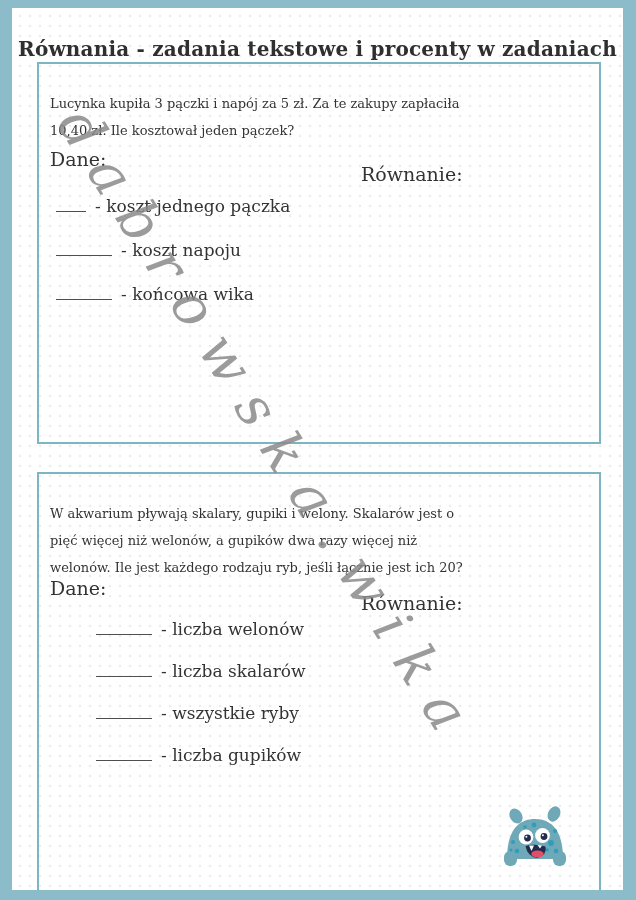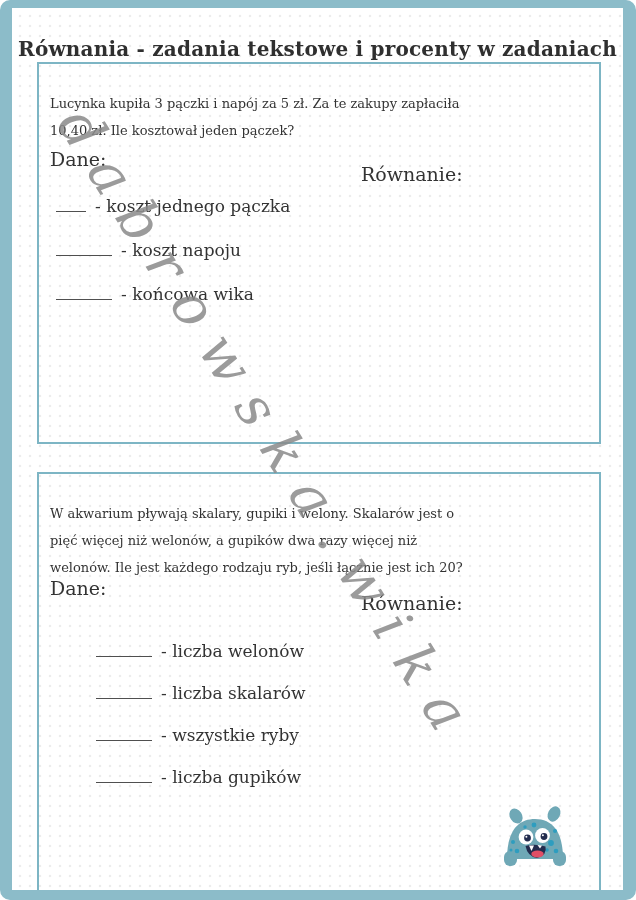--- a/index.html
+++ b/index.html
@@ -13,21 +13,20 @@
     font-family:"DejaVu Serif","Liberation Serif",serif;color:var(--text);
   }
   #page{
     position:relative;width:636px;height:900px;box-sizing:border-box;
     border-style:solid;border-color:var(--frame);
     border-width:8px 13px 10px 12px;
     background-color:#fff;
     background-image:radial-gradient(circle,var(--dot) 1.4px,rgba(255,255,255,0) 1.6px);
     background-size:10px 10px;background-position:3px 3px;
     overflow:hidden;
-    border-radius:10px;
   }
   .page-title{
     position:absolute;top:16px;left:0;width:611px;text-align:center;
     font-size:20px;letter-spacing:.2px;color:#2f2f2f;
   }
   .problem-box{
     position:absolute;left:25px;width:564px;box-sizing:border-box;
     border:2px solid var(--box-border);background:transparent;z-index:1;
   }
   #box-1{top:54px;height:382px;}
@@ -38,21 +37,21 @@
   }
   .labels-row{position:absolute;left:11px;right:11px;font-size:19px;}
   #box-1 .labels-row{top:84px;}
   #box-2 .labels-row{top:103px;}
   .rownanie-label{position:absolute;left:311px;top:15px;}
   .dane-list{
     list-style:none;margin:16px;padding:0;position:absolute;left:1px;
     font-size:17px;
   }
   #box-1 .dane-list{top:116px;}
-  #box-2 .dane-list{top:151px;padding-left:40px;}
+  #box-2 .dane-list{top:129px;padding-left:40px;}
   .dane-list li{height:27px;margin-bottom:17px;white-space:nowrap;}
   #box-2 .dane-list li{margin-bottom:15px;}
   .blank{
     display:inline-block;height:14px;margin-right:9px;vertical-align:baseline;
     border-bottom:1.5px solid var(--underline);
   }
   .blank.long{width:56px;}
   .blank.short{width:30px;}
   .watermark{
     position:absolute;left:88px;top:88px;z-index:5;pointer-events:none;

